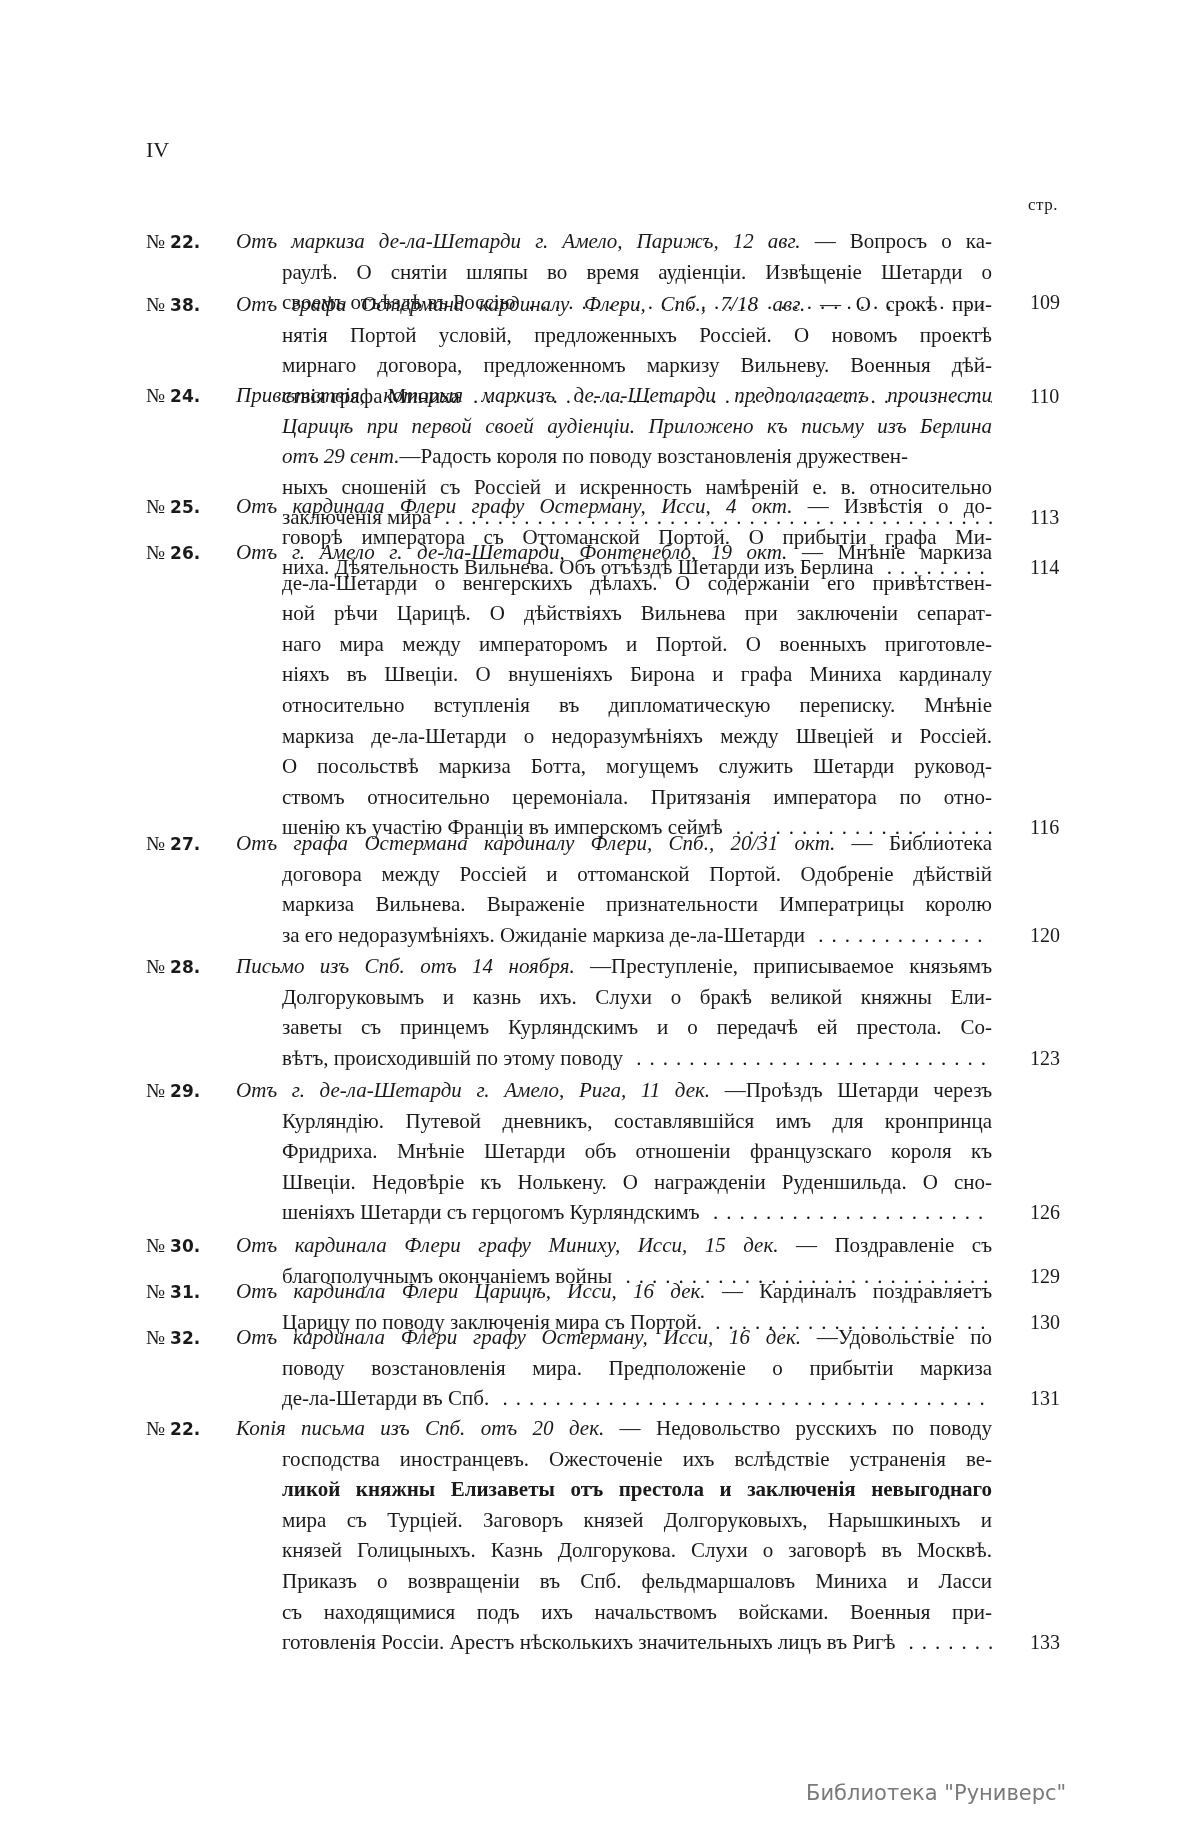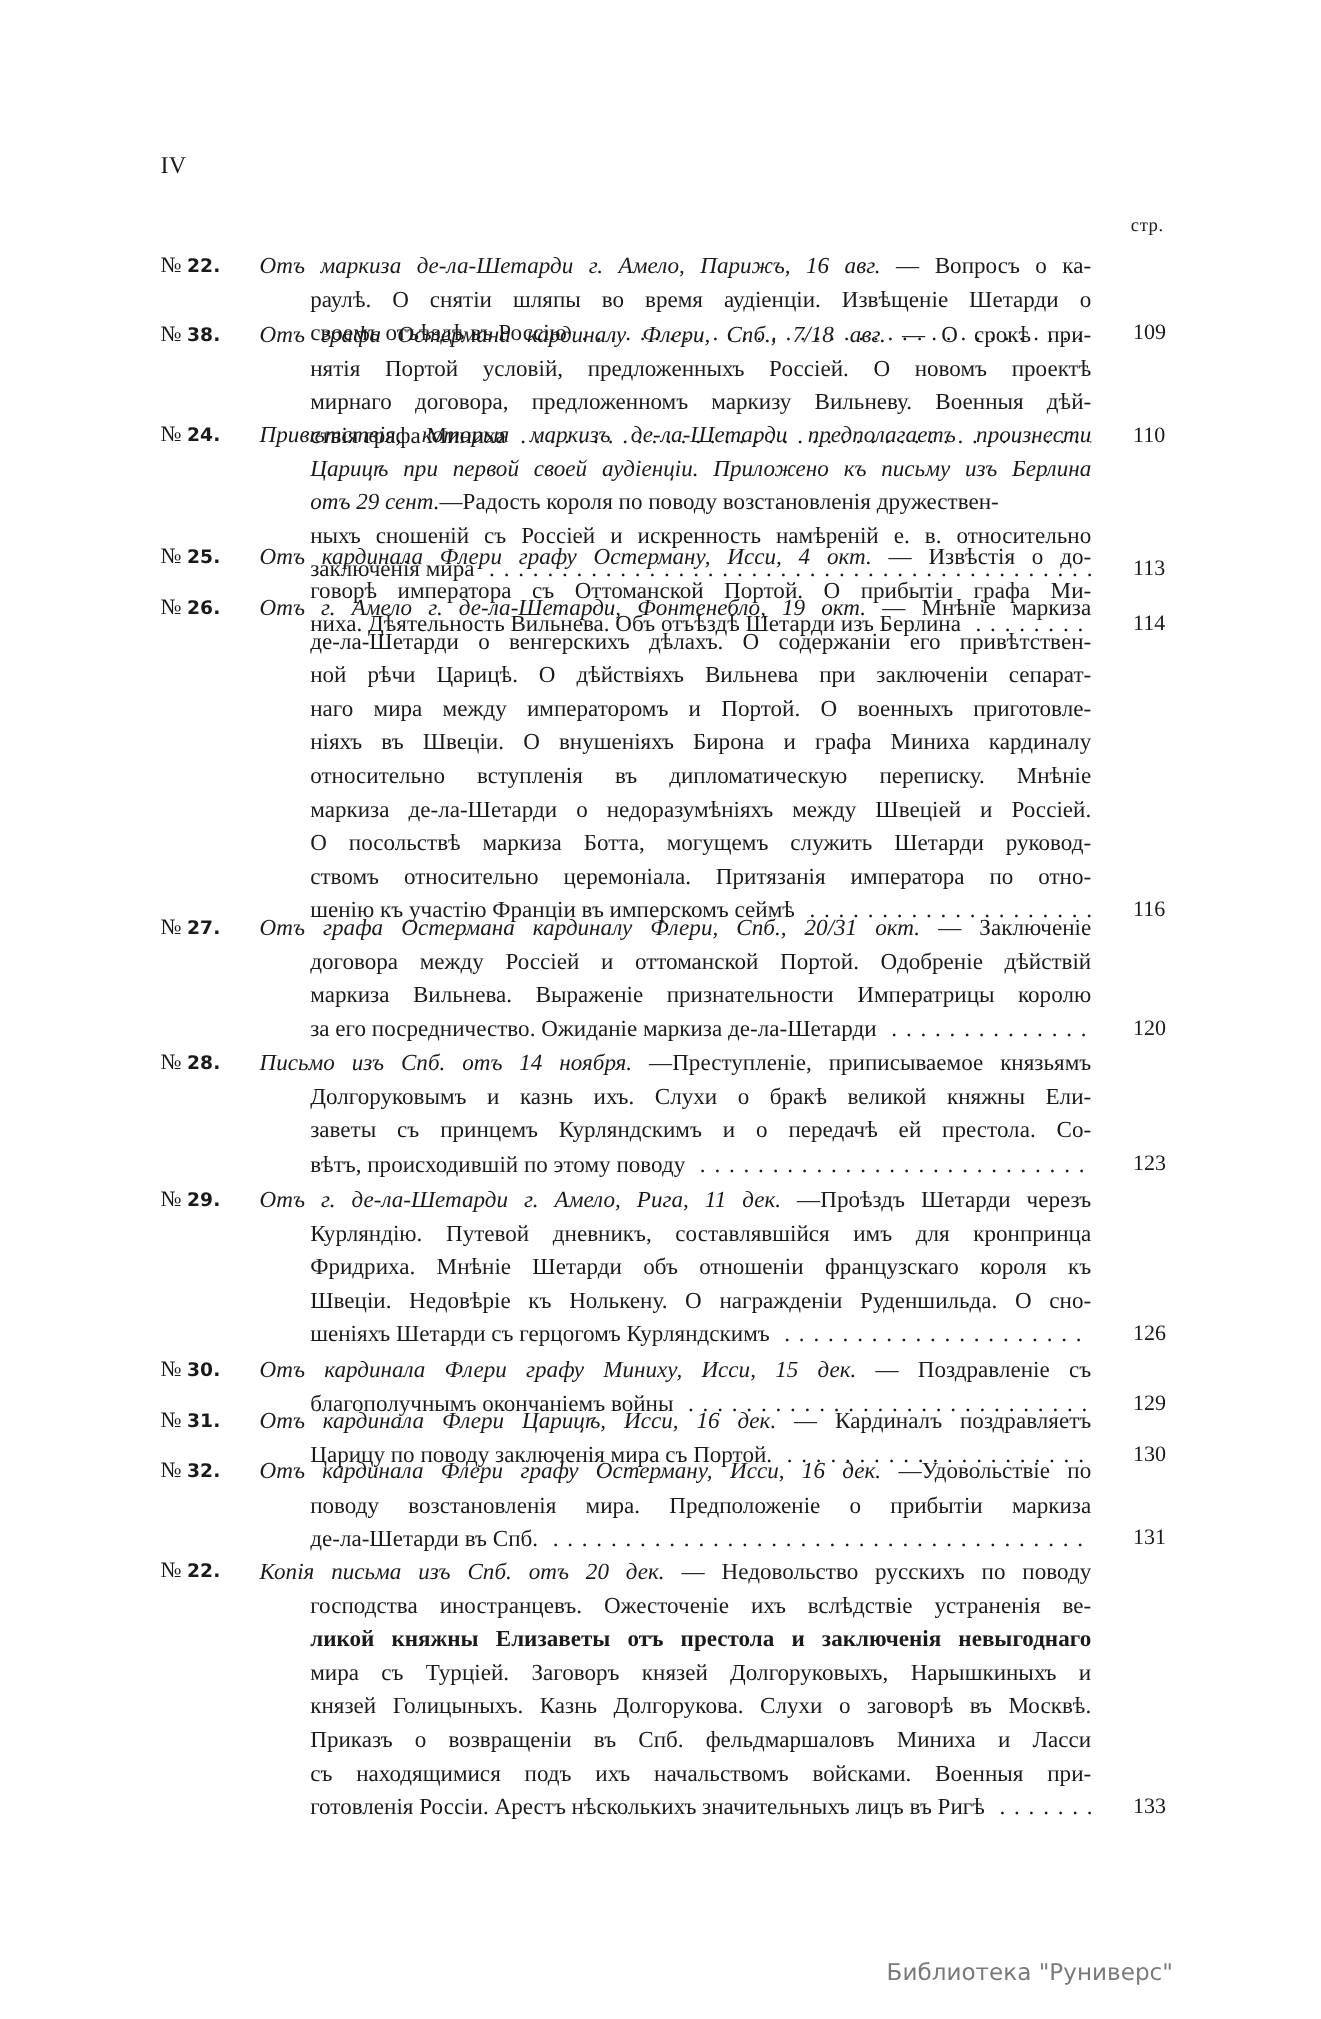--- a/index.html
+++ b/index.html
@@ -24,21 +24,21 @@
 </head>
 <body>
 
 <div>
   <div class="page-num">IV</div>
   <div class="col-head">стр.</div>
 
   <div id="toc">
       <div class="entry" style="top: 226px;">
         <div class="num" style="top: 0px;"><span>№</span> <b>22.</b></div>
-        <div class="line first-line" style="left: 236px; width: 756px; top: 0px;"><span class="it">Отъ маркиза де-ла-Шетарди г. Амело, Парижъ, 16 авг.</span> <span>— Вопросъ о ка-</span></div>
+        <div class="line first-line" style="left: 236px; width: 756px; top: 0px;"><span class="it">Отъ маркиза де-ла-Шетарди г. Амело, Парижъ, 12 авг.</span> <span>— Вопросъ о ка-</span></div>
         <div class="line" style="top: 30.6px;"><span>раулѣ. О снятіи шляпы во время аудіенціи. Извѣщеніе Шетарди о</span></div>
         <div class="line last" style="overflow: hidden; top: 61.2px;"><span>своемъ отъѣздѣ въ Россію</span><span class="dots"> ................................................................................</span></div>
         <div class="pg" style="top: 61.2px;">109</div>
       </div>
       <div class="entry" style="top: 289px;">
         <div class="num" style="top: 0px;"><span>№</span> <b>38.</b></div>
         <div class="line first-line" style="left: 236px; width: 756px; top: 0px;"><span class="it">Отъ графа Остермана кардиналу Флери, Спб., 7/18 авг.</span> <span>— О срокѣ при-</span></div>
         <div class="line" style="top: 30.6px;"><span>нятія Портой условій, предложенныхъ Россіей. О новомъ проектѣ</span></div>
         <div class="line" style="top: 61.2px;"><span>мирнаго договора, предложенномъ маркизу Вильневу. Военныя дѣй-</span></div>
         <div class="line last" style="overflow: hidden; top: 91.8px;"><span>ствія графа Миниха</span><span class="dots"> ................................................................................</span></div>
@@ -69,24 +69,24 @@
         <div class="line" style="top: 122.4px;"><span>ніяхъ въ Швеціи. О внушеніяхъ Бирона и графа Миниха кардиналу</span></div>
         <div class="line" style="top: 153px;"><span>относительно вступленія въ дипломатическую переписку. Мнѣніе</span></div>
         <div class="line" style="top: 183.6px;"><span>маркиза де-ла-Шетарди о недоразумѣніяхъ между Швеціей и Россіей.</span></div>
         <div class="line" style="top: 214.2px;"><span>О посольствѣ маркиза Ботта, могущемъ служить Шетарди руковод-</span></div>
         <div class="line" style="top: 244.8px;"><span>ствомъ относительно церемоніала. Притязанія императора по отно-</span></div>
         <div class="line last" style="overflow: hidden; top: 275.4px;"><span>шенію къ участію Франціи въ имперскомъ сеймѣ</span><span class="dots"> ................................................................................</span></div>
         <div class="pg" style="top: 275.4px;">116</div>
       </div>
       <div class="entry" style="top: 828px;">
         <div class="num" style="top: 0px;"><span>№</span> <b>27.</b></div>
-        <div class="line first-line" style="left: 236px; width: 756px; top: 0px;"><span class="it">Отъ графа Остермана кардиналу Флери, Спб., 20/31 окт.</span> <span>— Заключеніе</span></div>
+        <div class="line first-line" style="left: 236px; width: 756px; top: 0px;"><span class="it">Отъ графа Остермана кардиналу Флери, Спб., 20/31 окт.</span> <span>— Библиотека</span></div>
         <div class="line" style="top: 30.6px;"><span>договора между Россіей и оттоманской Портой. Одобреніе дѣйствій</span></div>
         <div class="line" style="top: 61.2px;"><span>маркиза Вильнева. Выраженіе признательности Императрицы королю</span></div>
-        <div class="line last" style="overflow: hidden; top: 91.8px;"><span>за его посредничество. Ожиданіе маркиза де-ла-Шетарди</span><span class="dots"> ................................................................................</span></div>
+        <div class="line last" style="overflow: hidden; top: 91.8px;"><span>за его недоразумѣніяхъ. Ожиданіе маркиза де-ла-Шетарди</span><span class="dots"> ................................................................................</span></div>
         <div class="pg" style="top: 91.8px;">120</div>
       </div>
       <div class="entry" style="top: 951px;">
         <div class="num" style="top: 0px;"><span>№</span> <b>28.</b></div>
         <div class="line first-line" style="left: 236px; width: 756px; top: 0px;"><span class="it">Письмо изъ Спб. отъ 14 ноября.</span> <span>—Преступленіе, приписываемое князьямъ</span></div>
         <div class="line" style="top: 30.6px;"><span>Долгоруковымъ и казнь ихъ. Слухи о бракѣ великой княжны Ели-</span></div>
         <div class="line" style="top: 61.2px;"><span>заветы съ принцемъ Курляндскимъ и о передачѣ ей престола. Со-</span></div>
         <div class="line last" style="overflow: hidden; top: 91.8px;"><span>вѣтъ, происходившій по этому поводу</span><span class="dots"> ................................................................................</span></div>
         <div class="pg" style="top: 91.8px;">123</div>
       </div>

